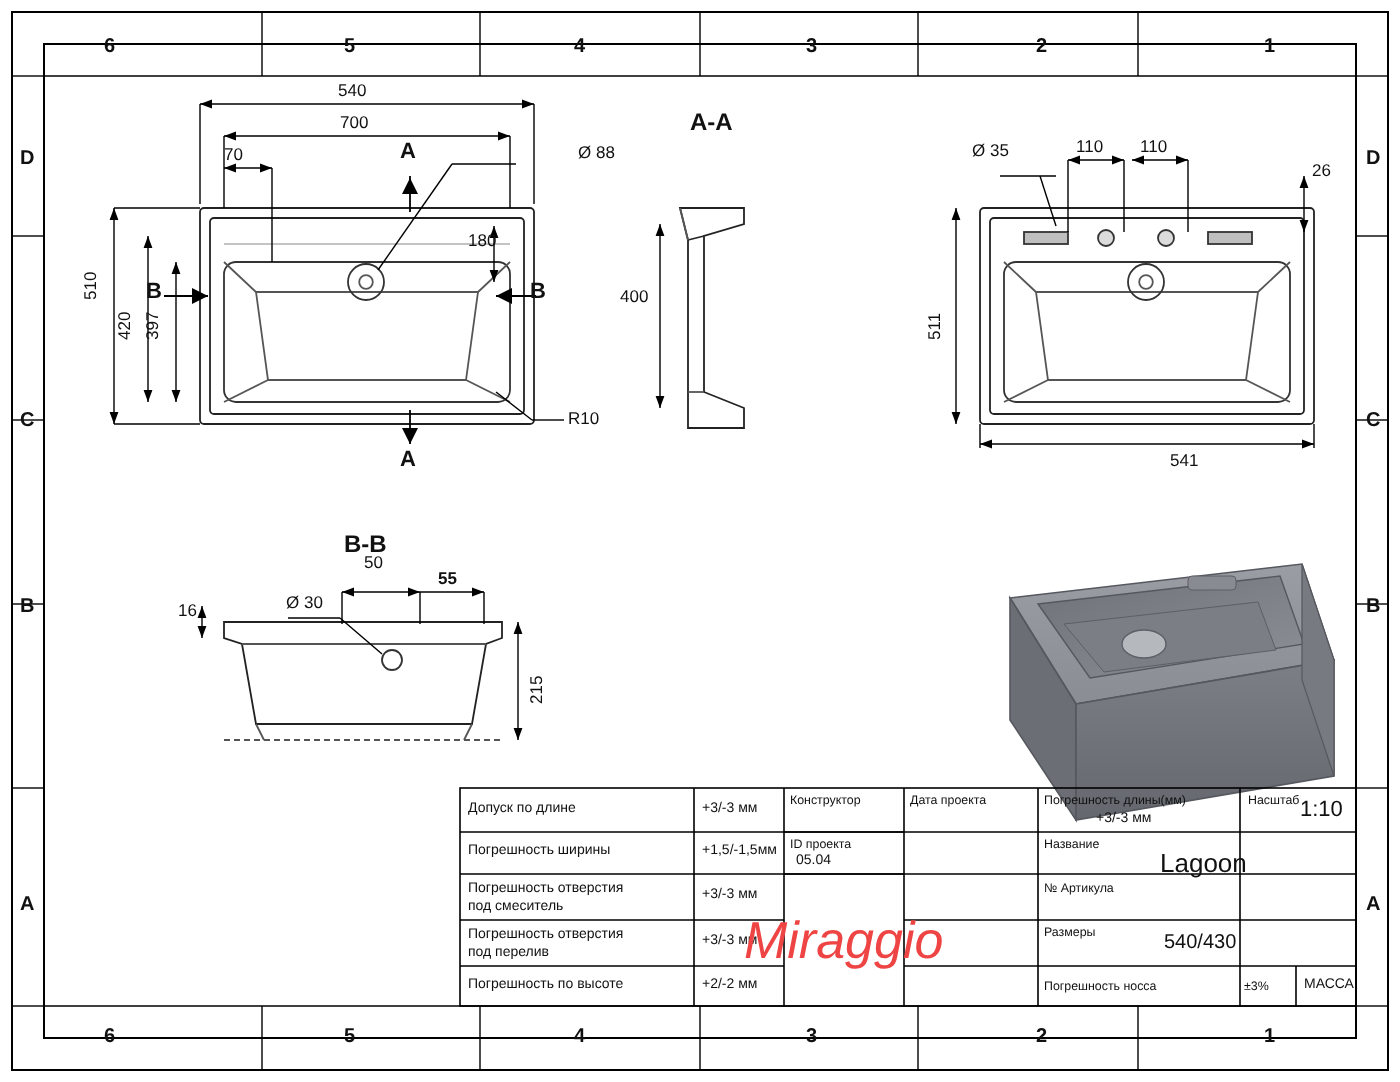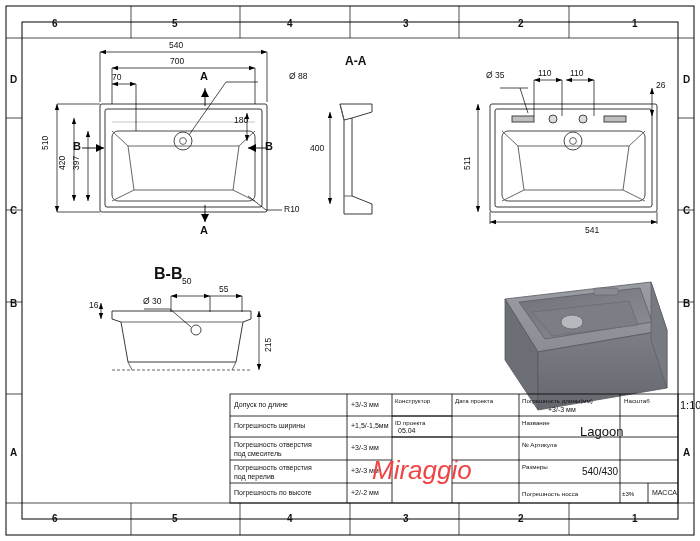--- a/index.html
+++ b/index.html
@@ -244,21 +244,21 @@
       <line x1="657" y1="212" x2="657" y2="224"></line>
     </g>
   </svg>
   <div class="txt dim" style="left:486px;top:70px;">Ø 35</div>
   <div class="txt dim" style="left:538px;top:68px;">110</div>
   <div class="txt dim" style="left:570px;top:68px;">110</div>
   <div class="txt dim" style="left:656px;top:80px;">26</div>
   <div class="txt dim" style="left:462px;top:170px;transform:rotate(-90deg);transform-origin:left top;">511</div>
   <div class="txt dim" style="left:557px;top:225px;margin-left:28px;">541</div>
 
-  <div class="txt lbl" style="left:154px;top:265px;font-size:16px;">B-B</div>
+  <div class="txt lbl" style="left:172px;top:265px;font-size:12px;">B-B</div>
   <svg width="700" height="541">
     <g stroke="#222" fill="none" stroke-width="0.9">
       <path d="M112 311 L251 311 L251 319 L243 322 L236 362 L128 362 L121 322 L112 319 Z"></path>
       <path d="M121 322 L243 322" stroke="#555"></path>
       <line x1="112" y1="370" x2="251" y2="370" stroke="#555" stroke-dasharray="3,2"></line>
       <path d="M128 362 L132 370 M236 362 L232 370" stroke="#555"></path>
       <circle cx="196" cy="330" r="5" stroke="#333"></circle>
     </g>
     <g stroke="#000" stroke-width="0.7" fill="none">
 
@@ -279,21 +279,21 @@
       <line x1="144" y1="309" x2="170" y2="309"></line>
 
       <line x1="259" y1="311" x2="259" y2="370"></line>
       <path d="M259 311 l-2.2 6 h4.4 z" fill="#000" stroke="none"></path>
       <path d="M259 370 l-2.2 -6 h4.4 z" fill="#000" stroke="none"></path>
     </g>
   </svg>
   <div class="txt dim" style="left:89px;top:300px;">16</div>
   <div class="txt dim" style="left:143px;top:296px;">Ø 30</div>
   <div class="txt dim" style="left:182px;top:276px;">50</div>
-  <div class="txt dim" style="left:219px;top:284px;">55</div>
+  <div class="txt dim" style="left:219px;top:284px;font-weight:bold;">55</div>
   <div class="txt dim" style="left:263px;top:352px;transform:rotate(-90deg);transform-origin:left top;">215</div>
 
   <svg width="700" height="541">
     <defs>
       <linearGradient id="gtop" x1="0" y1="0" x2="0" y2="1">
         <stop offset="0%" stop-color="#9a9da3"></stop>
           <stop offset="100%" stop-color="#8a8d93"></stop>
       </linearGradient>
       <linearGradient id="gin" x1="0" y1="0" x2="1" y2="1">
         <stop offset="0%" stop-color="#6e7178"></stop>
@@ -362,21 +362,21 @@
   <div class="txt tiny2" style="left:351px;top:467px;">+3/-3 мм</div>
 
   <div class="txt tiny2" style="left:234px;top:489px;">Погрешность по высоте</div>
   <div class="txt tiny2" style="left:351px;top:489px;">+2/-2 мм</div>
 
   <div class="txt tiny" style="left:395px;top:397px;">Конструктор</div>
   <div class="txt tiny" style="left:455px;top:397px;">Дата проекта</div>
   <div class="txt tiny" style="left:522px;top:397px;">Погрешность длины(мм)</div>
   <div class="txt tiny2" style="left:548px;top:406px;">+3/-3 мм</div>
   <div class="txt tiny" style="left:624px;top:397px;">Насштаб</div>
-  <div class="txt" style="left:650px;top:399px;font-size:11px;margin-left:30px;">1:10</div>
+  <div class="txt" style="left:650px;top:399px;font-size:11px;">1:10</div>
 
   <div class="txt tiny" style="left:395px;top:419px;">ID проекта</div>
   <div class="txt tiny2" style="left:398px;top:427px;">05.04</div>
 
   <div class="txt tiny" style="left:522px;top:419px;">Название</div>
   <div class="txt" style="left:580px;top:424px;font-size:13px;">Lagoon</div>
 
   <div class="txt tiny" style="left:522px;top:441px;">№ Артикула</div>
 
   <div class="txt tiny" style="left:522px;top:463px;">Размеры</div>

